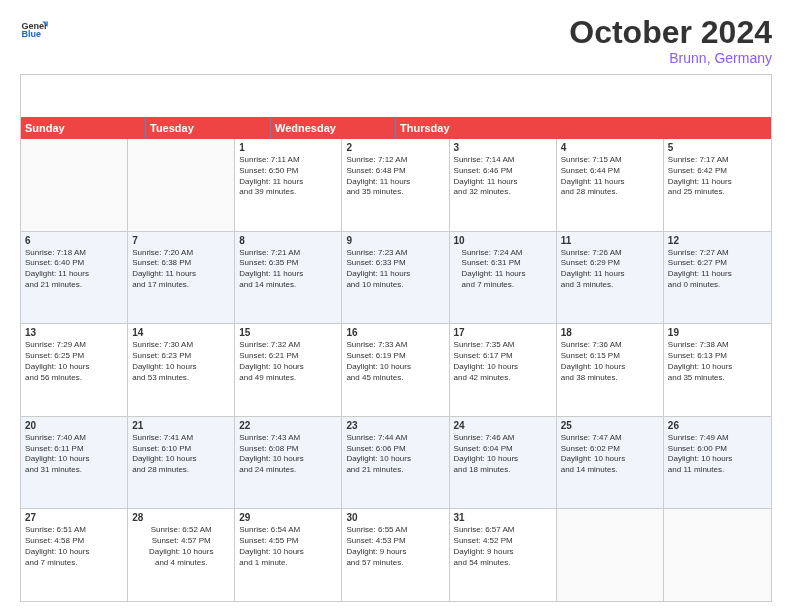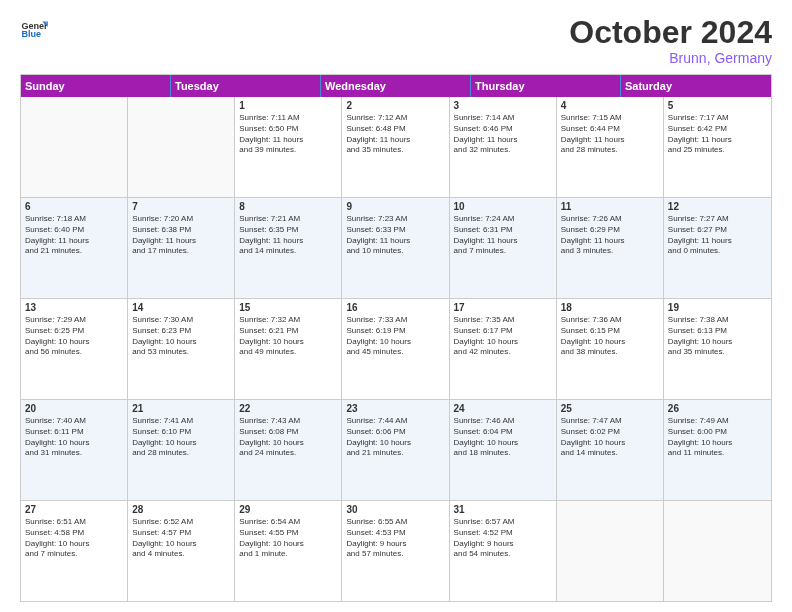--- a/index.html
+++ b/index.html
@@ -47,22 +47,23 @@
       margin-top: 2px;
     }
     .calendar {
       flex: 1;
       display: flex;
       flex-direction: column;
       border: 1px solid #ccc;
     }
     .cal-header {
       display: grid;
-      grid-template-columns: repeat(5, 1fr);
-      background: #a21caf;
+      grid-template-columns: repeat(6, 1fr);
+      background: #ef4444;
+      margin-top: 42px;
     }
     .cal-header-cell {
       color: #fff;
       font-size: 11px;
       font-weight: bold;
       padding: 5px 4px;
       text-align: left;
       border-right: 1px solid #4a8ad4;
     }
     .cal-header-cell:last-child { border-right: none; }
@@ -118,21 +119,20 @@
       <div class="location">Brunn, Germany</div>
     </div>
   </div>
 
   <div class="calendar">
     <div class="cal-header" id="cal-header">
         <div class="cal-header-cell">Sunday</div>
         <div class="cal-header-cell">Tuesday</div>
         <div class="cal-header-cell">Wednesday</div>
         <div class="cal-header-cell">Thursday</div>
-        <div class="cal-header-cell">Saturday</div>
       </div>
     <div class="cal-body" id="cal-body">
         <div class="cal-row">
           <div class="cal-cell empty"></div>
           <div class="cal-cell empty"></div>
           <div class="cal-cell">
             <div class="day-num">1</div>
             <div class="cell-text" style="white-space: pre-line;">Sunrise: 7:11 AM
 Sunset: 6:50 PM
 Daylight: 11 hours
@@ -191,21 +191,21 @@
           </div>
           <div class="cal-cell alt-row">
             <div class="day-num">9</div>
             <div class="cell-text" style="white-space: pre-line;">Sunrise: 7:23 AM
 Sunset: 6:33 PM
 Daylight: 11 hours
 and 10 minutes.</div>
           </div>
           <div class="cal-cell alt-row">
             <div class="day-num">10</div>
-            <div class="cell-text" style="white-space: pre-line;">Sunrise: 7:24 AM
+            <div class="cell-text" style="white-space: pre-line; margin-left: 8px;">Sunrise: 7:24 AM
 Sunset: 6:31 PM
 Daylight: 11 hours
 and 7 minutes.</div>
           </div>
           <div class="cal-cell alt-row">
             <div class="day-num">11</div>
             <div class="cell-text" style="white-space: pre-line;">Sunrise: 7:26 AM
 Sunset: 6:29 PM
 Daylight: 11 hours
 and 3 minutes.</div>
@@ -323,21 +323,21 @@
         <div class="cal-row">
           <div class="cal-cell">
             <div class="day-num">27</div>
             <div class="cell-text" style="white-space: pre-line;">Sunrise: 6:51 AM
 Sunset: 4:58 PM
 Daylight: 10 hours
 and 7 minutes.</div>
           </div>
           <div class="cal-cell">
             <div class="day-num">28</div>
-            <div class="cell-text" style="white-space: pre-line;">Sunrise: 6:52 AM
+            <div class="cell-text" style="white-space: pre-line; text-align: center;">Sunrise: 6:52 AM
 Sunset: 4:57 PM
 Daylight: 10 hours
 and 4 minutes.</div>
           </div>
           <div class="cal-cell">
             <div class="day-num">29</div>
             <div class="cell-text" style="white-space: pre-line;">Sunrise: 6:54 AM
 Sunset: 4:55 PM
 Daylight: 10 hours
 and 1 minute.</div>

